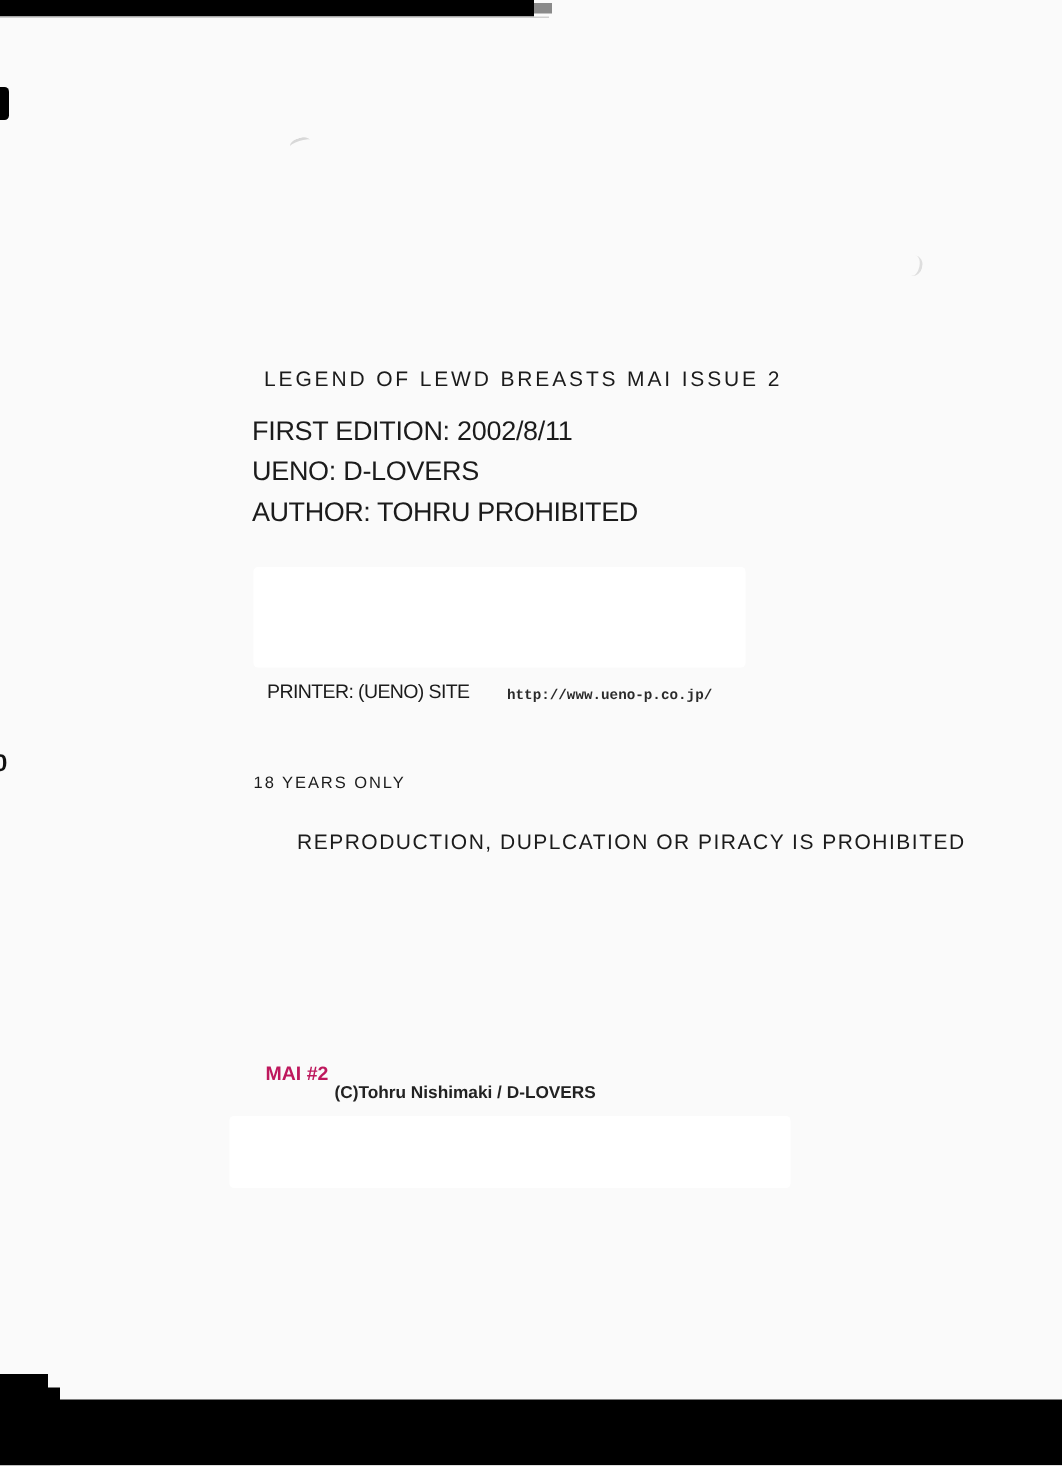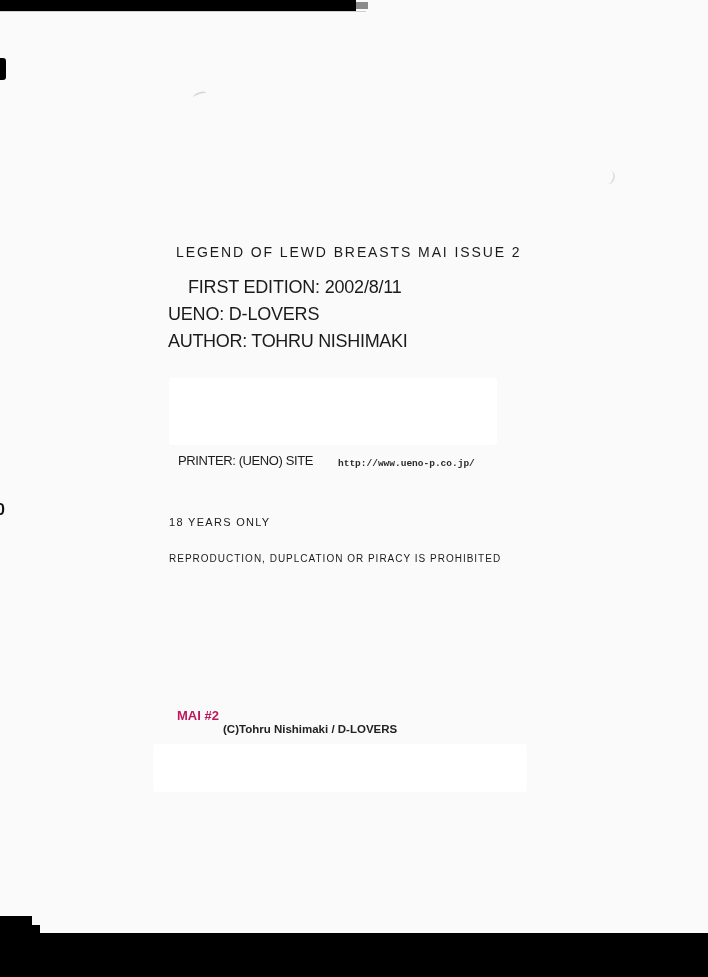--- a/index.html
+++ b/index.html
@@ -32,28 +32,28 @@
   
   .artifact { position: absolute; background: transparent; }
   .artifact-1 { left: 193px; top: 92px;  width: 14px; height: 5px;
                 border-top: 2px solid #d8d8d8; border-radius: 50%; transform: rotate(-18deg); }
   .artifact-2 { left: 603px; top: 170px; width: 10px; height: 14px;
                 border-right: 2px solid #dedede; border-radius: 50%; transform: rotate(12deg); }
 
   
   .comic { font-weight: 400; text-align: right; }
   .title-line   { left: 176px; top: 244px; font-size: 14px;  letter-spacing: 1.9px; }
-  .edition-line { left: 168px; top: 277px; font-size: 18px;  letter-spacing: -0.2px; margin-left: 20px; }
+  .edition-line { left: 168px; top: 277px; font-size: 18px;  letter-spacing: -0.2px; }
   .group-line   { left: 168px; top: 304px; font-size: 18px;  letter-spacing: -0.2px; }
   .author-line  { left: 168px; top: 331px; font-size: 18px;  letter-spacing: -0.3px; }
   .printer-line { left: 178px; top: 453px; font-size: 13px;  letter-spacing: -0.4px; }
   .printer-url  { left: 338px; top: 458px; font-size: 9.5px; letter-spacing: 0;
                   font-weight: 700; color: #2a2a2a; font-family: Liberation Mono, monospace; }
   .age-line     { left: 169px; top: 516px; font-size: 11px;  letter-spacing: 1.3px; }
-  .notice-line  { left: 169px; top: 553px; font-size: 10px; letter-spacing: 1.0px; }
+  .notice-line  { left: 198px; top: 553px; font-size: 14px; letter-spacing: 1.0px; }
 
   
   .footer-title  { left: 177px; top: 708px; font-size: 13px;   font-weight: 700; color: #be185d; }
   .footer-credit { left: 177px; top: 723px; font-size: 11.5px; font-weight: 700; color: #222222; margin-left: 46px; }
 
   
   .page-number { left: -4px; top: 501px; font-size: 16px; font-weight: 700; color: #111111; }
 </style>
 </head>
 <body>
@@ -75,21 +75,21 @@
   <div class="artifact artifact-2"></div>
 
   <div class="abs page-number">0</div>
 
   <div class="abs comic title-line">LEGEND OF LEWD BREASTS MAI ISSUE 2</div>
 
   <div class="abs comic edition-line">FIRST EDITION: 2002/8/11</div>
 
   <div class="abs comic group-line">UENO: D-LOVERS</div>
 
-  <div class="abs comic author-line">AUTHOR: TOHRU NISHIMAKI</div>
+  <div class="abs comic author-line">AUTHOR: TOHRU PROHIBITED</div>
 
   <div class="abs comic printer-line">PRINTER: (UENO) SITE</div>
 
   <div class="abs printer-url">http://www.ueno-p.co.jp/</div>
 
   <div class="abs comic age-line">18 YEARS ONLY</div>
 
   <div class="abs comic notice-line">REPRODUCTION, DUPLCATION OR PIRACY IS PROHIBITED</div>
 
   <div class="abs footer-title">MAI #2</div>

